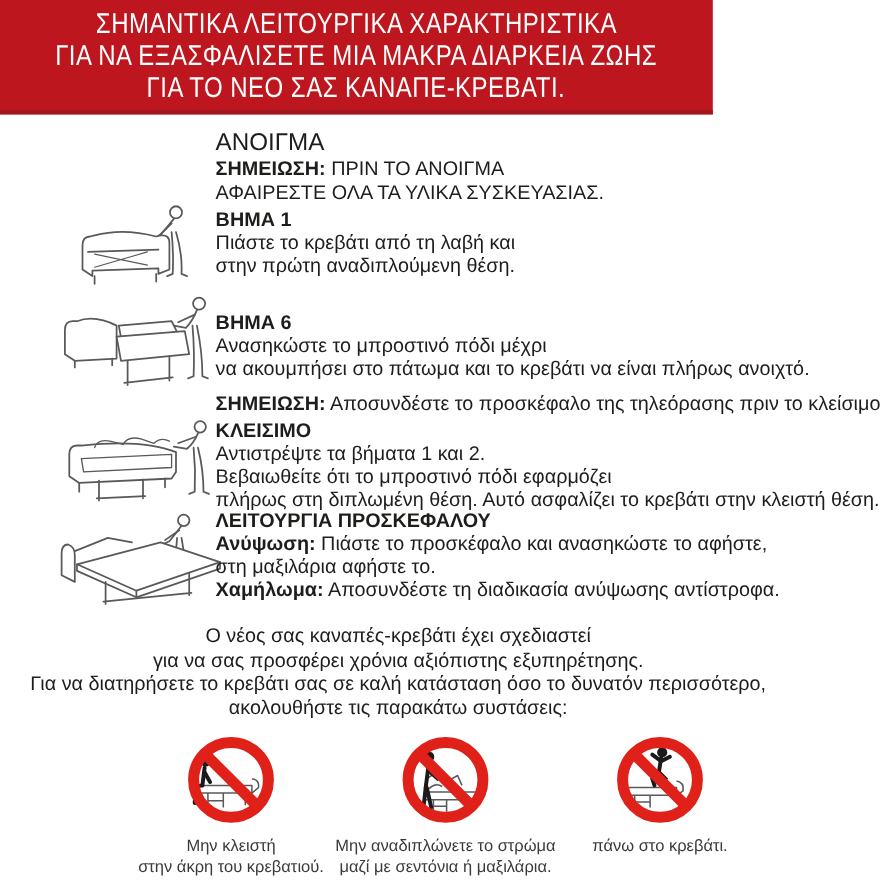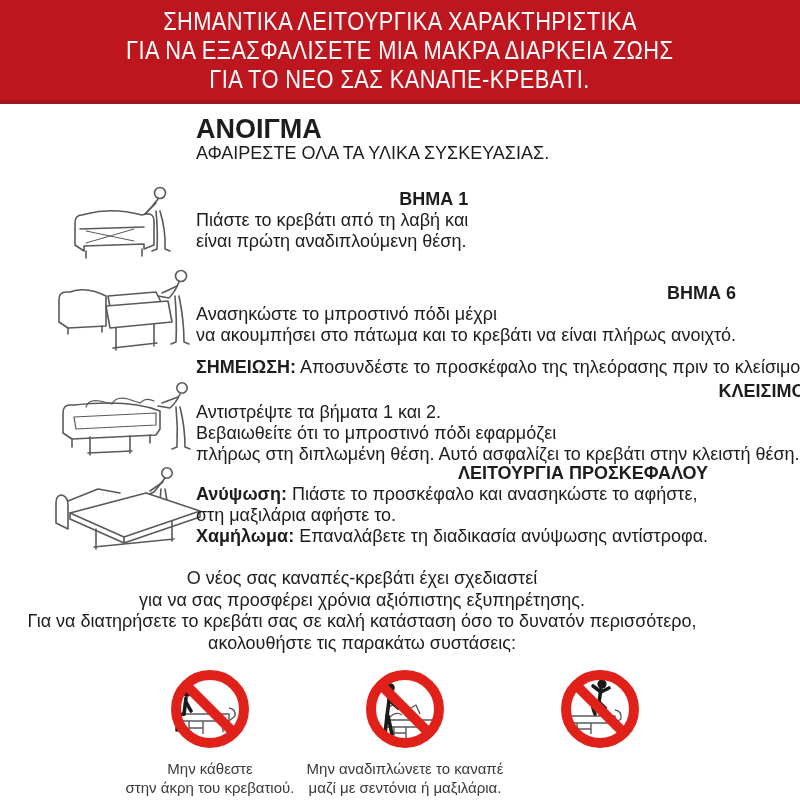--- a/index.html
+++ b/index.html
@@ -1,27 +1,27 @@
 <!DOCTYPE html>
 <html><head>
 <meta charset="utf-8">
 <style>
   html,body{margin:0;padding:0;background:#fff;}
   .page{position:relative;width:800px;height:800px;background:#fff;overflow:hidden;
         font-family:"Liberation Sans",sans-serif;color:#1d1d1b;}
   
-  .banner{position:absolute;top:0;left:0;width:800px;height:100px;background:#BE161E;
+  .banner{position:absolute;top:0;left:0;width:648px;height:100px;background:#BE161E;
           border-bottom:4px solid #A3151C;display:flex;flex-direction:column;
           justify-content:center;align-items:center;}
   .banner-line{color:#fff;font-size:26px;line-height:29px;white-space:nowrap;
                transform:scaleX(0.84);transform-origin:center;letter-spacing:.5px;}
   
   .sec{position:absolute;left:196px;font-size:18px;line-height:21px;white-space:nowrap;}
-  .h1{font-size:27px;font-weight:bold;line-height:26px;}
-  .h2{font-weight:bold;line-height:22px;text-align:right;}
+  .h1{font-size:22px;font-weight:normal;line-height:26px;}
+  .h2{font-weight:bold;line-height:22px;}
   .ln{line-height:21px;}
   .note-ln{line-height:22px;}
   .b{font-weight:bold;}
   #sec-opening{top:116px;}
   #sec-step1{top:188px;}
   #sec-step2{top:282px;}
   #sec-closing{top:356px;}
   #sec-closing .h2{margin-top:2px;}
   #sec-headrest{top:462px;}
   
@@ -113,48 +113,49 @@
         <path d="M14,40 L44,28 L66,32" fill="none"></path>
         <path d="M16,52 L92,32 L146,50 L70,76 Z"></path>
         <path d="M16,52 L16,58 L70,82 L70,76 M146,50 L146,56 L70,82" fill="none"></path>
         <path d="M42,68 L42,88 M118,60 L118,80 M40,86 L120,78" fill="none"></path>
       </g>
     </svg>
   </div>
 
   <section class="sec" id="sec-opening">
     <div class="h1">ΑΝΟΙΓΜΑ</div>
+    <div class="note-ln"><span class="b">ΣΗΜΕΙΩΣΗ:</span><span> ΠΡΙΝ ΤΟ ΑΝΟΙΓΜΑ</span></div>
     <div class="note-ln">ΑΦΑΙΡΕΣΤΕ ΟΛΑ ΤΑ ΥΛΙΚΑ ΣΥΣΚΕΥΑΣΙΑΣ.</div>
   </section>
 
   <section class="sec" id="sec-step1">
     <div class="h2">ΒΗΜΑ 1</div>
     <div class="ln">Πιάστε το κρεβάτι από τη λαβή και</div>
-    <div class="ln">είναι πρώτη αναδιπλούμενη θέση.</div>
+    <div class="ln">στην πρώτη αναδιπλούμενη θέση.</div>
   </section>
 
   <section class="sec" id="sec-step2">
     <div class="h2">ΒΗΜΑ 6</div>
     <div class="ln">Ανασηκώστε το μπροστινό πόδι μέχρι</div>
     <div class="ln">να ακουμπήσει στο πάτωμα και το κρεβάτι να είναι πλήρως ανοιχτό.</div>
   </section>
 
   <section class="sec" id="sec-closing">
     <div class="note-ln"><span class="b">ΣΗΜΕΙΩΣΗ:</span><span> Αποσυνδέστε το προσκέφαλο της τηλεόρασης πριν το κλείσιμο.</span></div>
     <div class="h2">ΚΛΕΙΣΙΜΟ</div>
     <div class="ln">Αντιστρέψτε τα βήματα 1 και 2.</div>
     <div class="ln">Βεβαιωθείτε ότι το μπροστινό πόδι εφαρμόζει</div>
     <div class="ln">πλήρως στη διπλωμένη θέση. Αυτό ασφαλίζει το κρεβάτι στην κλειστή θέση.</div>
   </section>
 
   <section class="sec" id="sec-headrest">
     <div class="h2">ΛΕΙΤΟΥΡΓΙΑ ΠΡΟΣΚΕΦΑΛΟΥ</div>
     <div class="ln"><span class="b">Ανύψωση:</span><span> Πιάστε το προσκέφαλο και ανασηκώστε το αφήστε,</span></div>
     <div class="ln">στη μαξιλάρια αφήστε το.</div>
-    <div class="ln"><span class="b">Χαμήλωμα:</span><span> Επαναλάβετε τη διαδικασία ανύψωσης αντίστροφα.</span></div>
+    <div class="ln"><span class="b">Χαμήλωμα:</span><span> Αποσυνδέστε τη διαδικασία ανύψωσης αντίστροφα.</span></div>
   </section>
 
   <section id="intro">
     <div>Ο νέος σας καναπές-κρεβάτι έχει σχεδιαστεί</div>
     <div>για να σας προσφέρει χρόνια αξιόπιστης εξυπηρέτησης.</div>
     <div>Για να διατηρήσετε το κρεβάτι σας σε καλή κατάσταση όσο το δυνατόν περισσότερο,</div>
     <div>ακολουθήστε τις παρακάτω συστάσεις:</div>
   </section>
 
   <div class="pro-col" id="pro-col-1">
@@ -167,21 +168,21 @@
       <g stroke="#1a1a1a" stroke-width="3.6" fill="none" stroke-linecap="round">
         <path d="M21,34 L19,50"></path>
         <path d="M19,50 L13,51 L12,66"></path>
         <path d="M21,38 L26,47"></path>
       </g>
       <circle cx="22" cy="28" r="4.8" fill="#1a1a1a"></circle>
       <circle cx="45" cy="45" r="34" fill="none" stroke="#E02119" stroke-width="10"></circle>
       <line x1="22" y1="22" x2="68" y2="68" stroke="#E02119" stroke-width="10"></line>
     </svg>
     <div class="pro-caption">
-      <div>Μην κάθεστε</div>
+      <div>Μην κλειστή</div>
       <div>στην άκρη του κρεβατιού.</div>
     </div>
   </div>
 
   <div class="pro-col" id="pro-col-2">
     <svg class="pro-icon" viewBox="0 0 90 90">
       <g fill="none" stroke="#58595B" stroke-width="1.4" stroke-linejoin="round">
         <path d="M26,56 L74,56 L74,63 L26,63 Z"></path>
         <path d="M34,63 L34,74 M46,63 L46,74 M34,69 L46,69 M68,63 L68,72"></path>
         <path d="M28,44 L38,37 L44,48 L56,41 L60,50"></path>
@@ -190,21 +191,21 @@
       <g stroke="#1a1a1a" stroke-width="3.6" fill="none" stroke-linecap="round">
         <path d="M30,29 L27,52"></path>
         <path d="M30,33 L40,40 M29,36 L38,44"></path>
         <path d="M27,52 L25,70 M28,52 L32,70"></path>
       </g>
       <circle cx="30" cy="24" r="4.8" fill="#1a1a1a"></circle>
       <circle cx="45" cy="45" r="34" fill="none" stroke="#E02119" stroke-width="10"></circle>
       <line x1="22" y1="22" x2="68" y2="68" stroke="#E02119" stroke-width="10"></line>
     </svg>
     <div class="pro-caption">
-      <div>Μην αναδιπλώνετε το καναπέ</div>
+      <div>Μην αναδιπλώνετε το στρώμα</div>
       <div>μαζί με σεντόνια ή μαξιλάρια.</div>
     </div>
   </div>
 
   <div class="pro-col" id="pro-col-3">
     <svg class="pro-icon" viewBox="0 0 90 90">
       <g fill="none" stroke="#58595B" stroke-width="1.4" stroke-linejoin="round">
         <path d="M14,52 L60,52 L60,59 L14,59 Z"></path>
         <path d="M60,46 q7,1 6,9 l-6,4"></path>
         <path d="M22,59 L22,70 M36,59 L36,70 M22,65 L36,65"></path>
@@ -213,16 +214,17 @@
         <path d="M46,25 L44,38"></path>
         <path d="M46,28 L38,22 M46,28 L54,24"></path>
         <path d="M44,38 L50,44 L46,50"></path>
         <path d="M44,38 L38,44 L40,50"></path>
       </g>
       <circle cx="47" cy="20" r="4.6" fill="#1a1a1a"></circle>
       <circle cx="45" cy="45" r="34" fill="none" stroke="#E02119" stroke-width="10"></circle>
       <line x1="22" y1="22" x2="68" y2="68" stroke="#E02119" stroke-width="10"></line>
     </svg>
     <div class="pro-caption">
+      <div>πάνω στο κρεβάτι.</div>
     </div>
   </div>
 
 </div>
 
 </body></html>

